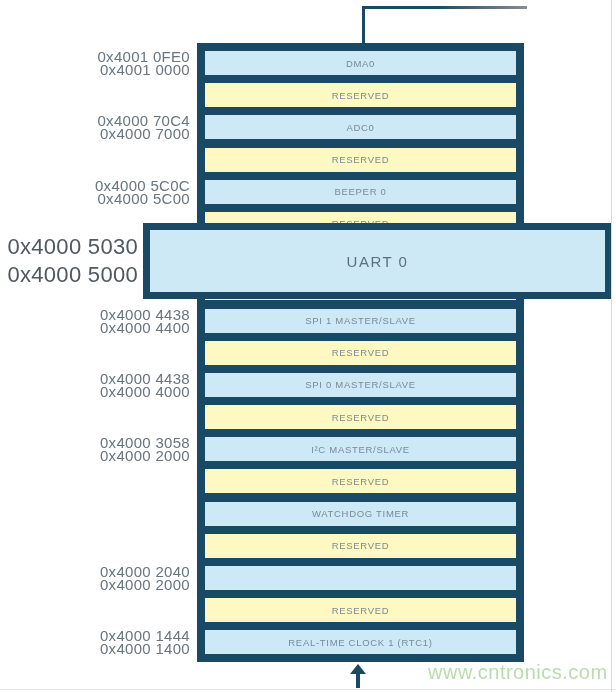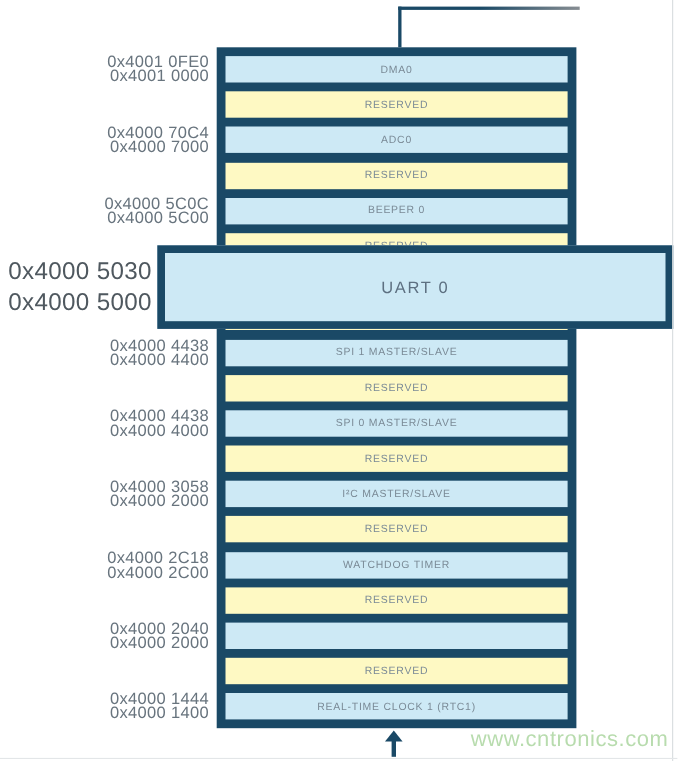--- a/index.html
+++ b/index.html
@@ -127,24 +127,20 @@
         <div class="addr">
           <div>0x4000 3058</div>
           <div>0x4000 2000</div>
         </div>
       </div>
       <div class="row reserved">
         <span class="row-label">RESERVED</span>
       </div>
       <div class="row peripheral">
         <span class="row-label">WATCHDOG TIMER</span>
-        <div class="addr">
-          <div>0x4000 2C18</div>
-          <div>0x4000 2C00</div>
-        </div>
       </div>
       <div class="row reserved">
         <span class="row-label">RESERVED</span>
       </div>
       <div class="row peripheral">
         <div class="addr">
           <div>0x4000 2040</div>
           <div>0x4000 2000</div>
         </div>
       </div>

